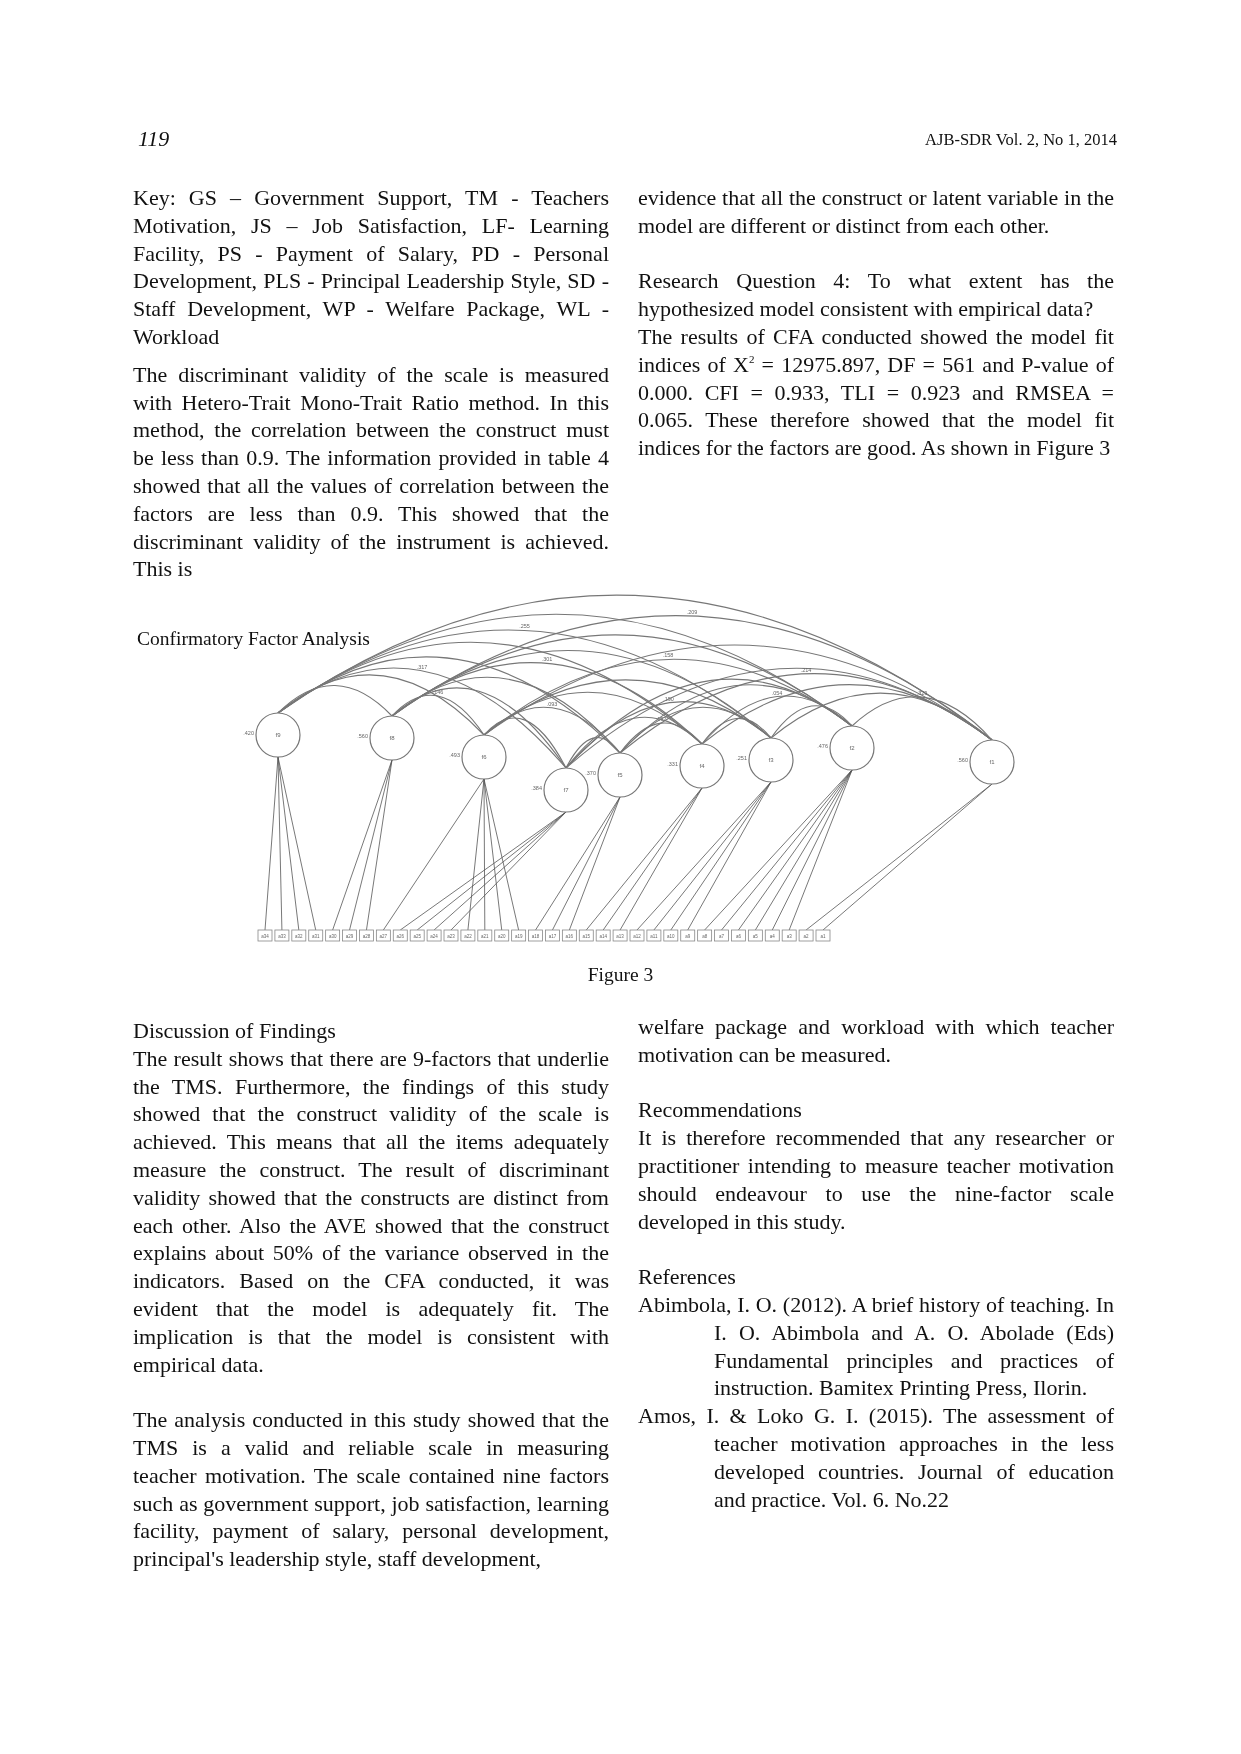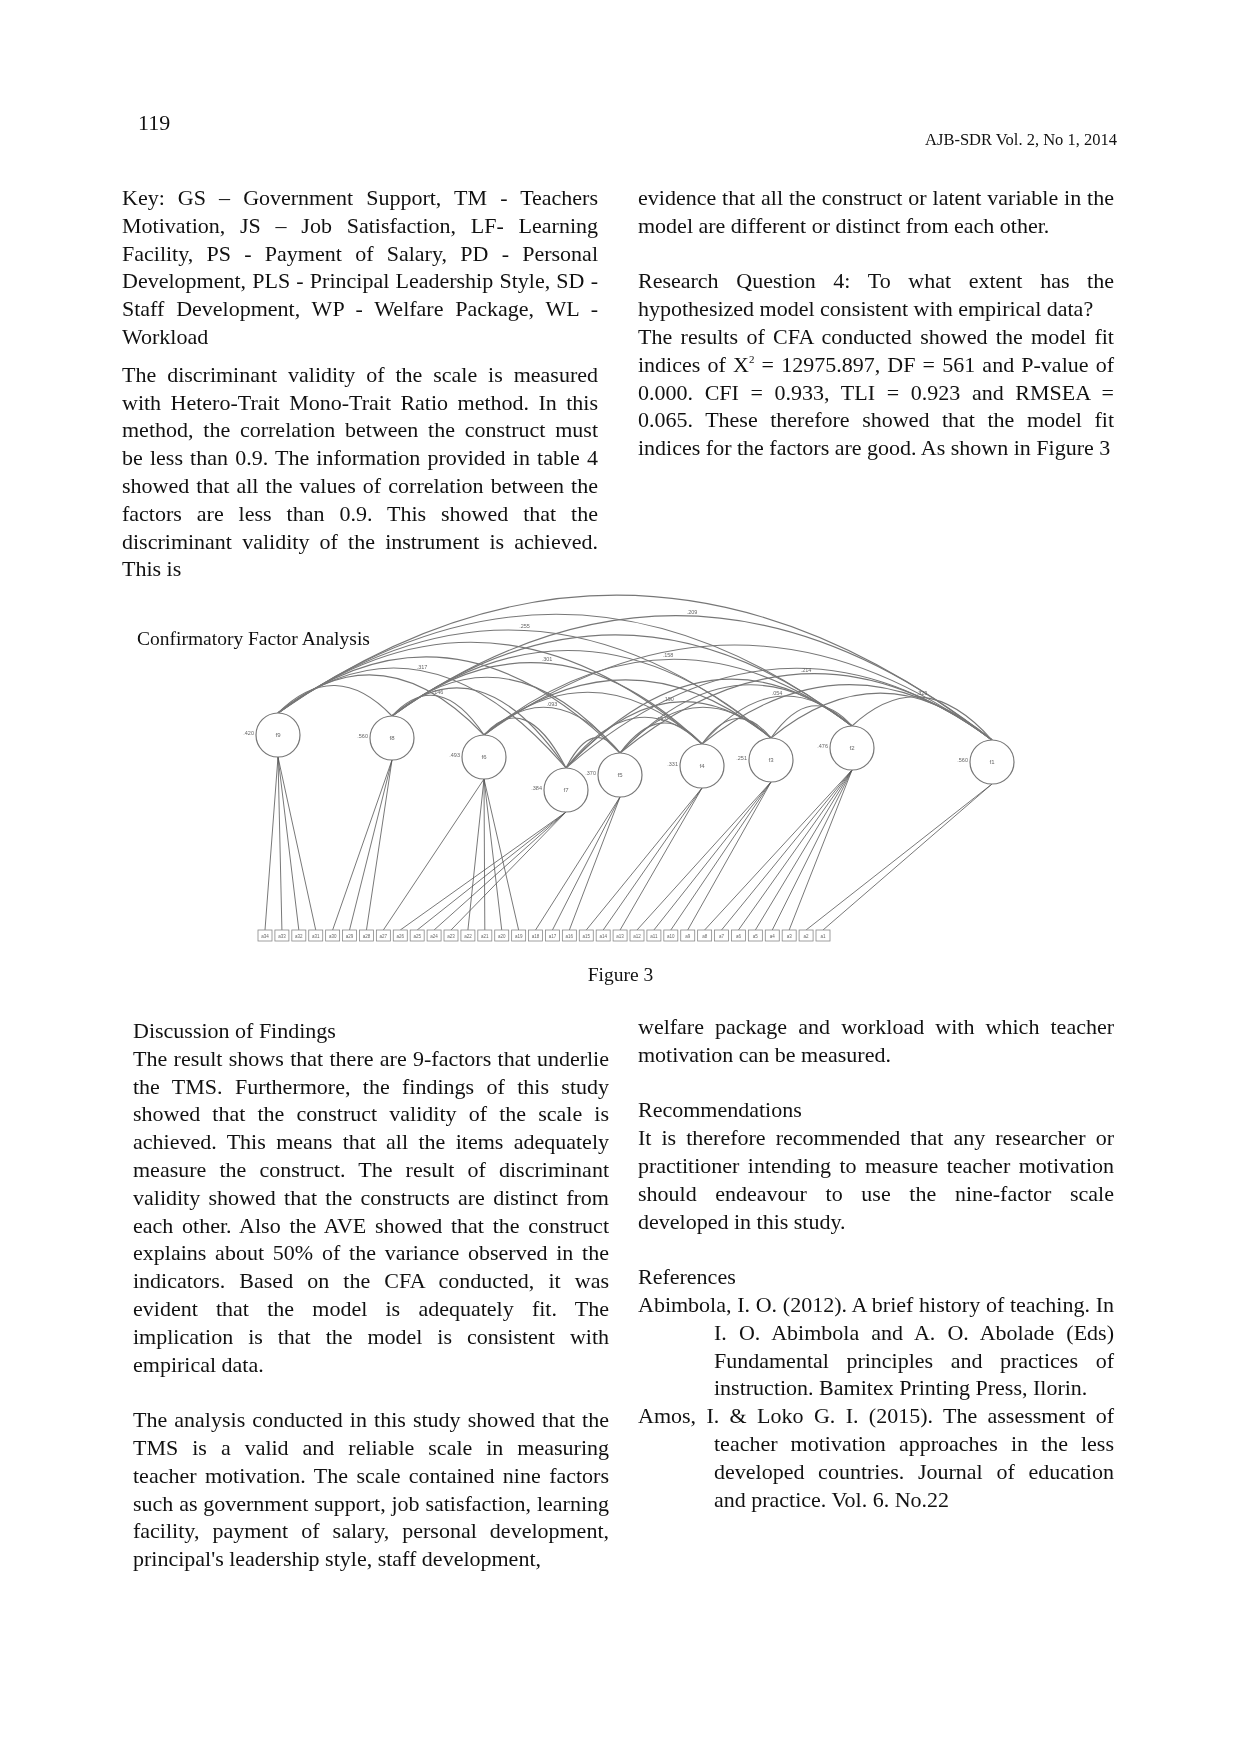--- a/index.html
+++ b/index.html
@@ -1,25 +1,25 @@
 <!DOCTYPE html>
 <html><head>
 <meta charset="utf-8">
 <style>
   html, body { margin: 0; padding: 0; background: #ffffff; }
   body { width: 1241px; height: 1754px; position: relative; overflow: hidden;
          font-family: "Liberation Serif", "DejaVu Serif", serif; color: #111; }
   .abs { position: absolute; }
-  .page-num { left: 138px; top: 110px; font-size: 22px; }
+  .page-num { left: 138px; top: 126px; font-size: 22px; font-style: italic; }
   .running-head { right: 124px; top: 130px; font-size: 16.5px; }
   .col { position: absolute; width: 476px; font-size: 22px; line-height: 27.8px; }
   .col p { margin: 0; text-align: justify; }
   .col .gap { height: 27.8px; }
   .col .smallgap { height: 10px; }
-  .left-top { left: 122px; top: 184px; }
+  .left-top { left: 133px; top: 184px; }
   .right-top { left: 638px; top: 184px; }
   .left-bot { left: 133px; top: 1017px; }
   .right-bot { left: 638px; top: 1013px; }
   .heading { text-align: left; }
   sup { font-size: 11px; vertical-align: 9px; line-height: 0; }
   .fig-title { left: 137px; top: 628px; font-size: 19.5px; }
   .fig-caption { left: 0; width: 1241px; top: 964px; text-align: center; font-size: 19.5px; }
   .ref { padding-left: 76px; text-indent: -76px; }
   svg#cfa { position: absolute; left: 240px; top: 590px; width: 900px; height: 370px; }
   svg text { font-family: "Liberation Sans", "DejaVu Sans", sans-serif; }

